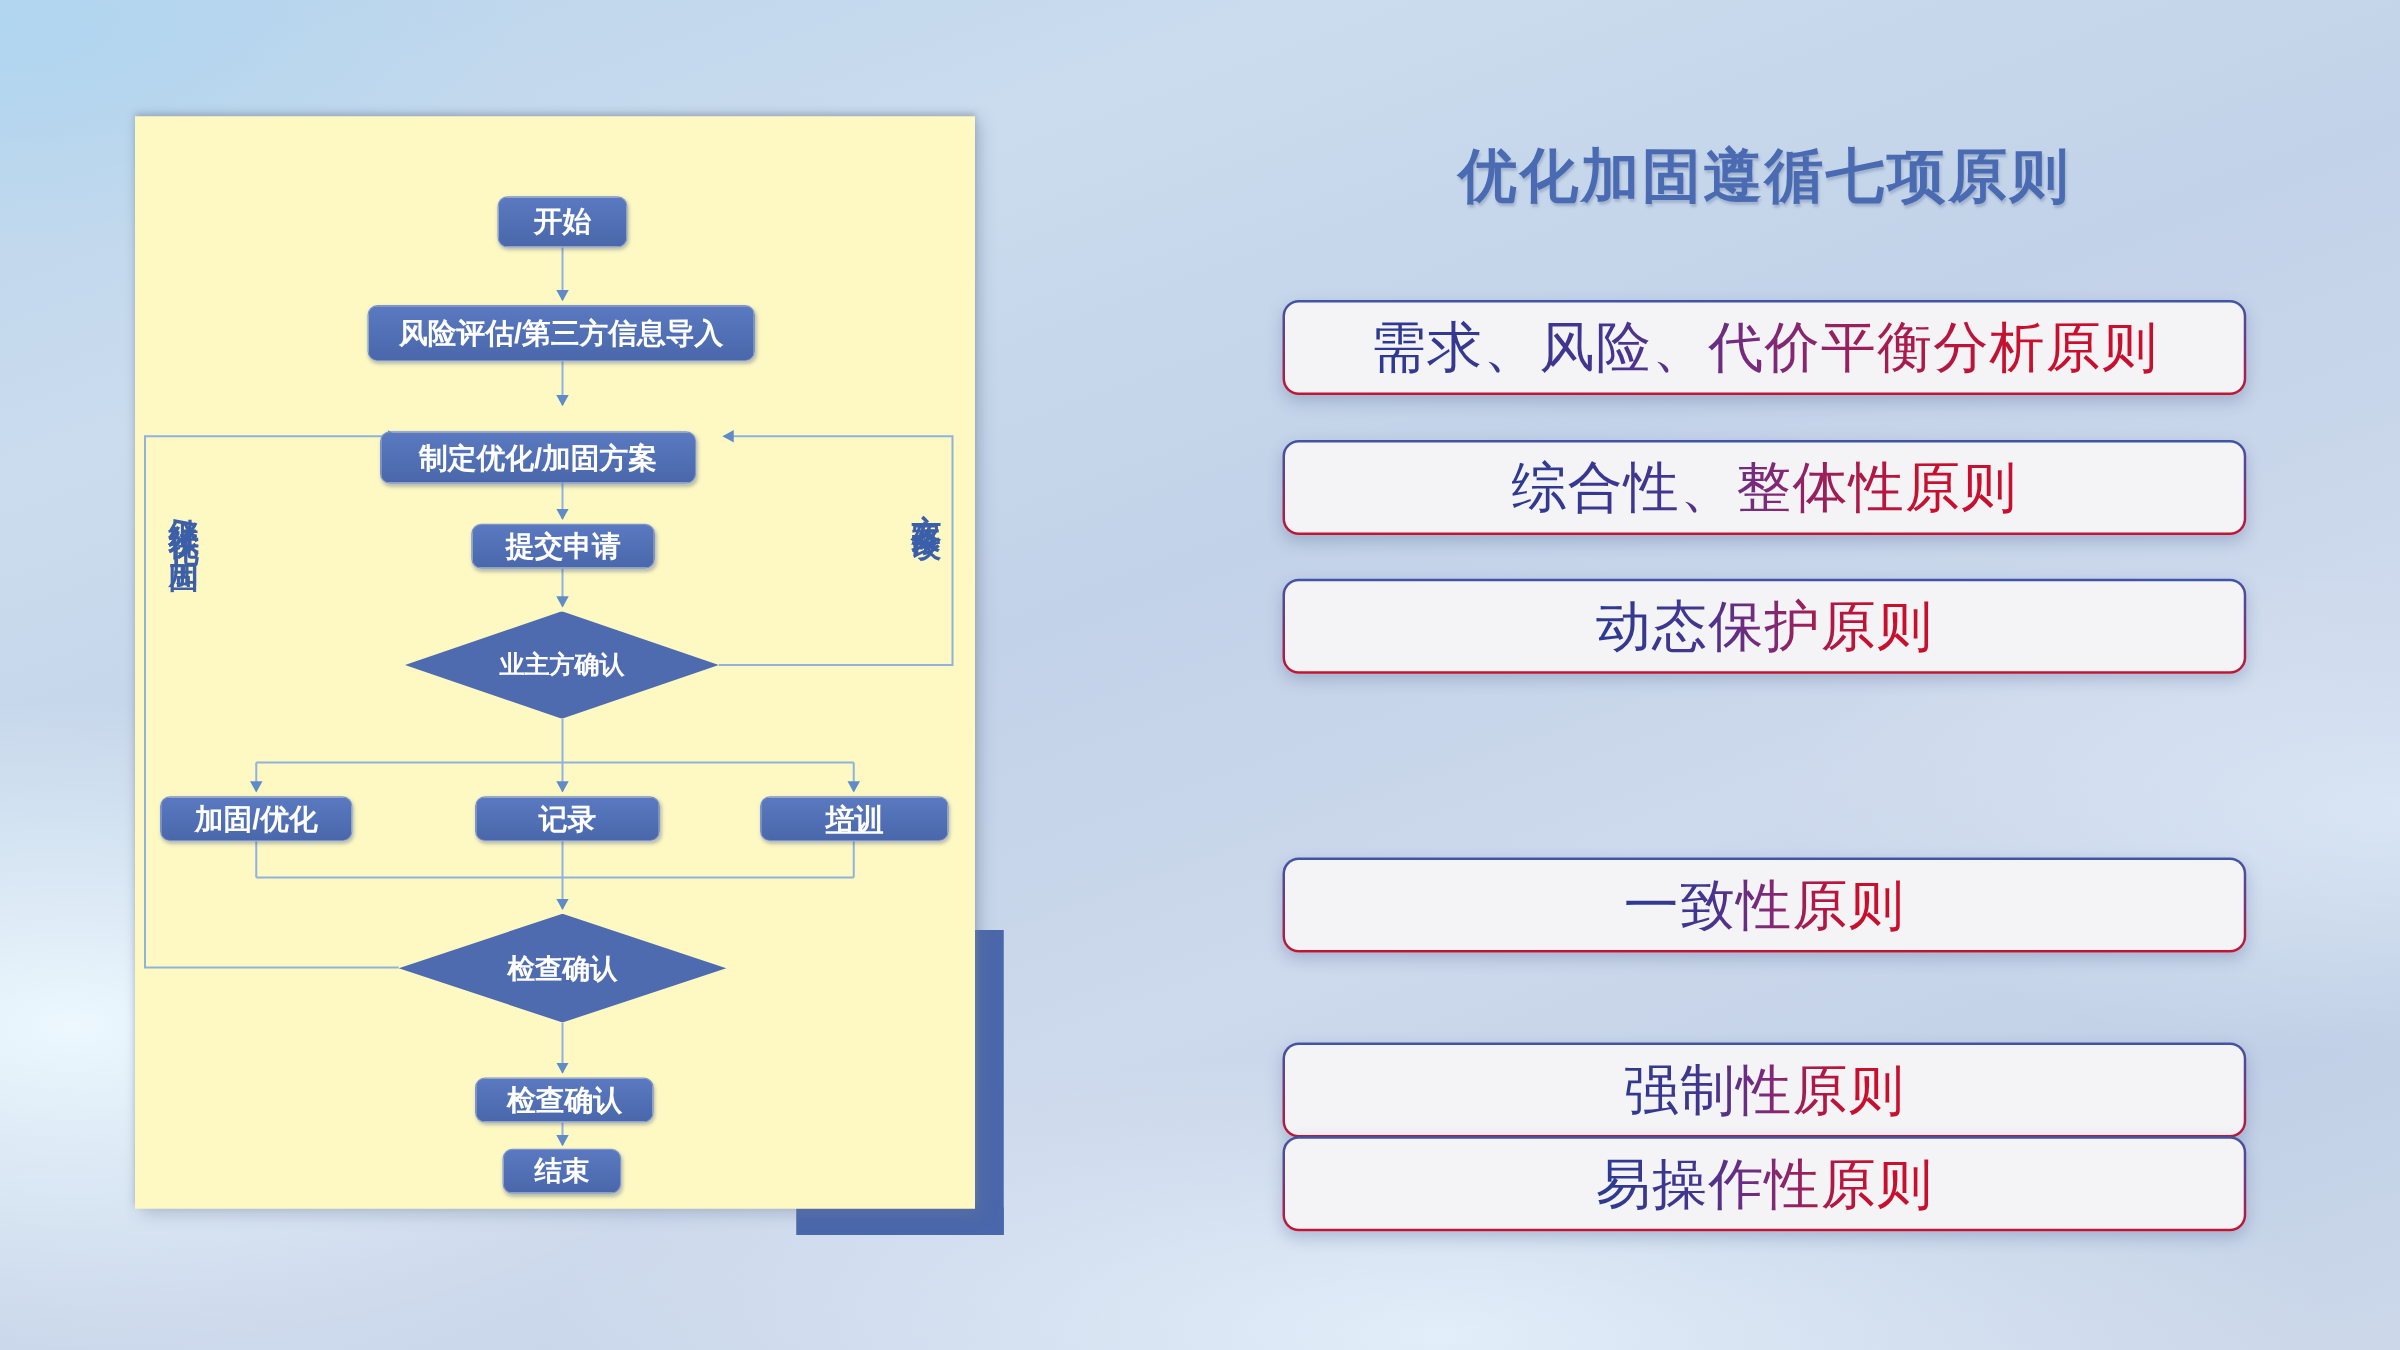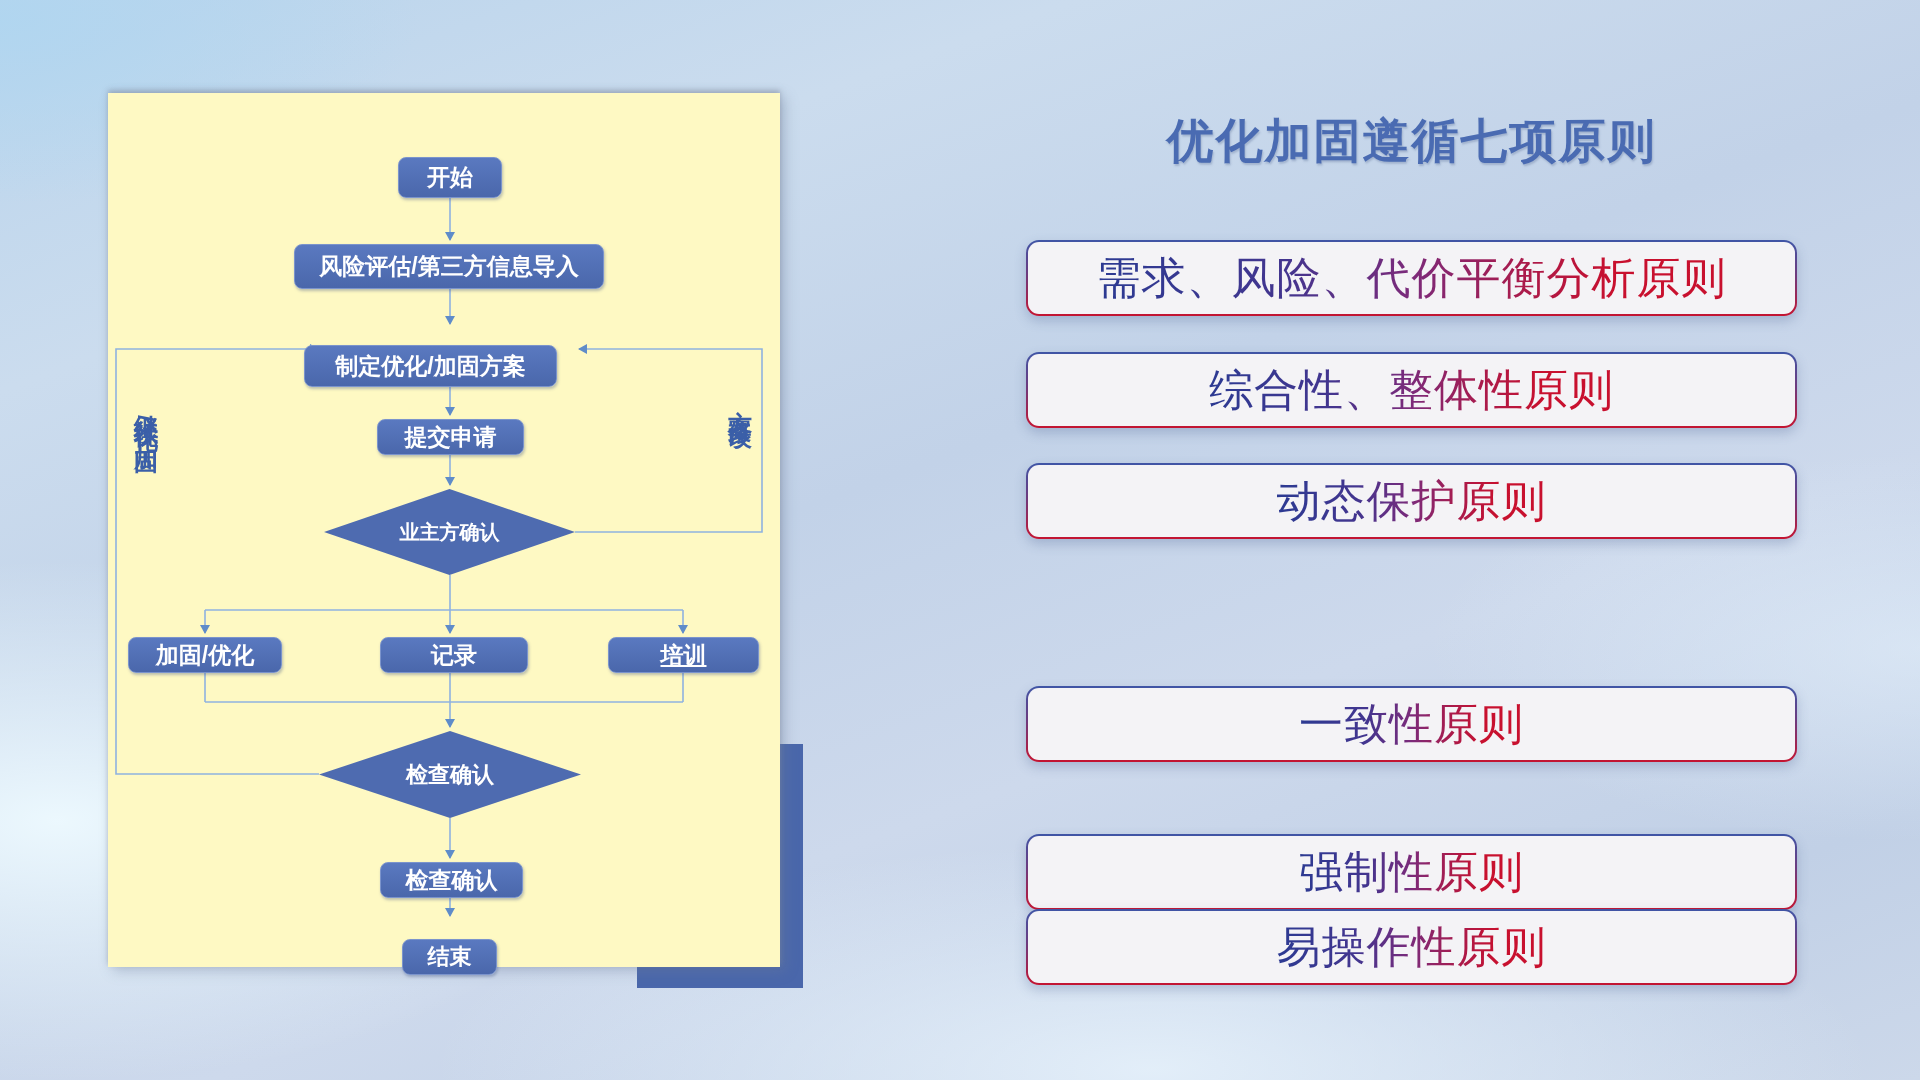--- a/index.html
+++ b/index.html
@@ -121,21 +121,21 @@
     <div class="fnode" style="left:20px;top:544px;width:154px;height:36px;">加固/优化</div>
 
     <div class="fnode" style="left:252px;top:544px;width:148px;height:36px;margin-left:20px;">记录</div>
 
     <div class="fnode" style="left:500px;top:544px;width:151px;height:36px;text-decoration:underline;">培训</div>
 
     <div class="fdiamond" style="left:211px;top:638px;width:262px;height:87px;font-size:22px;">检查确认</div>
 
     <div class="fnode" style="left:272px;top:769px;width:143px;height:36px;">检查确认</div>
 
-    <div class="fnode" style="left:294px;top:826px;width:95px;height:36px;font-size:22px;margin-top:20px;">结束</div>
+    <div class="fnode" style="left:294px;top:826px;width:95px;height:36px;font-size:22px;">结束</div>
 
     <div class="loop-label" style="left:26px;top:302px;">继续优化/加固</div>
 
     <div class="loop-label" style="left:620px;top:298px;">方案修改</div>
   </div>
 
   <div class="panel-title">优化加固遵循七项原则</div>
 
   <div class="pbox" style="top:240px;">
     <div class="pbox-inner">

